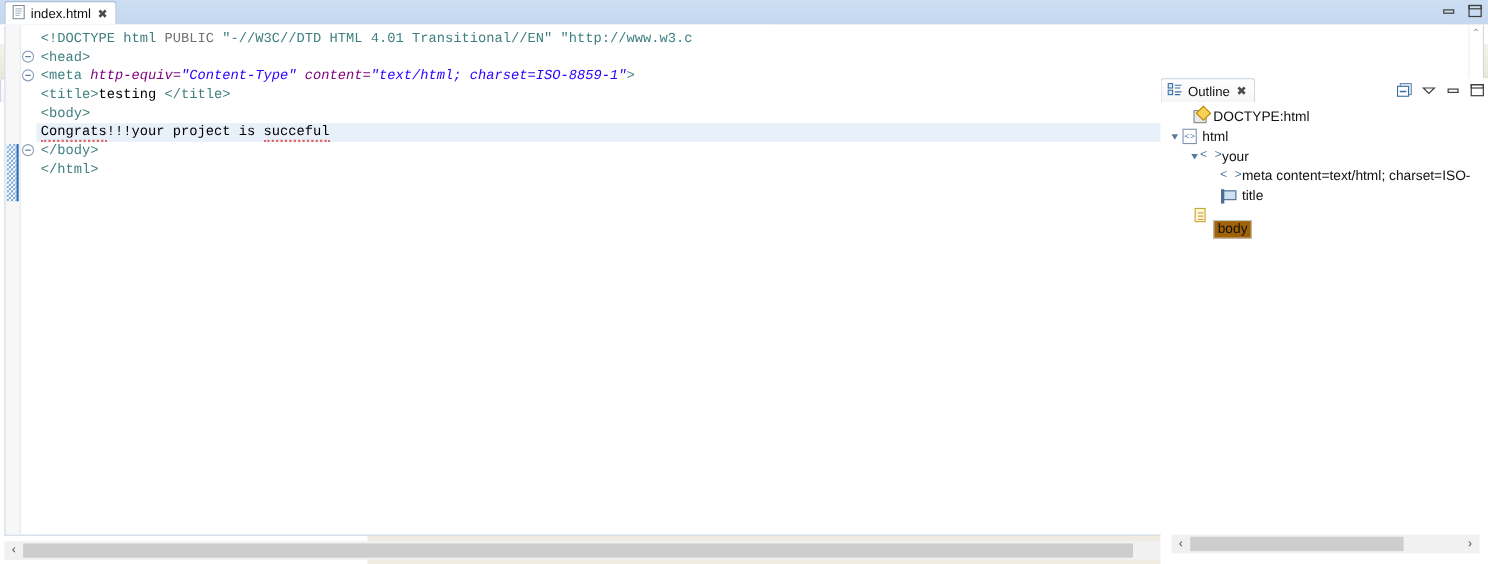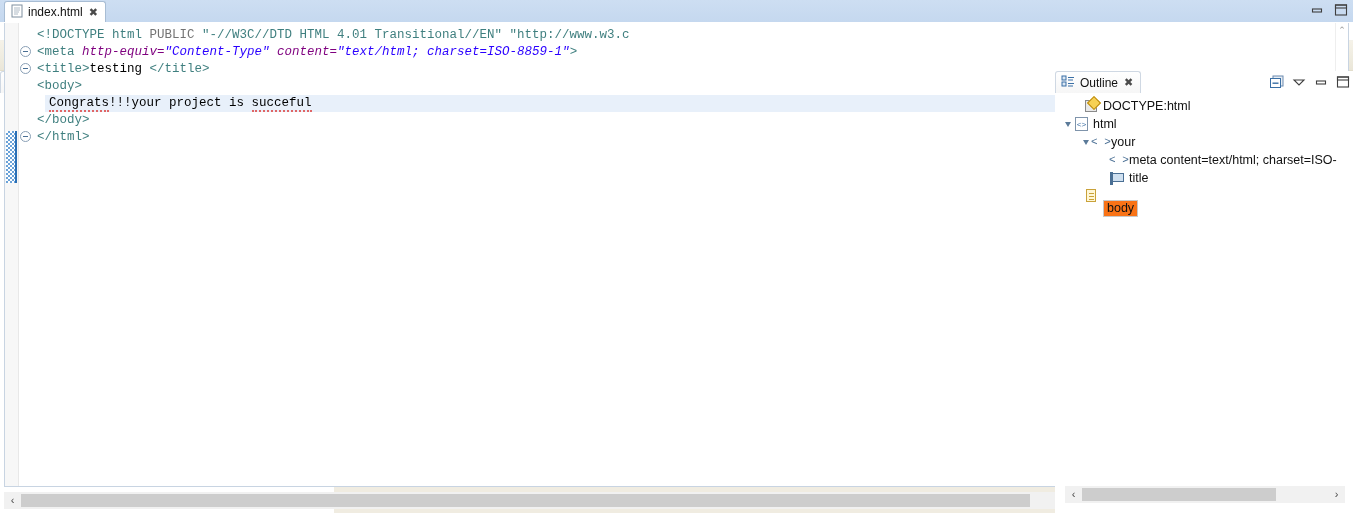--- a/index.html
+++ b/index.html
@@ -108,21 +108,21 @@
     border-bottom: 3.5px solid transparent; border-left: 5px solid #5b7a99;
     display: block;
   }
   .twisty.expanded i {
     width: 0; height: 0; border-left: 3.5px solid transparent;
     border-right: 3.5px solid transparent; border-top: 5px solid #5b7a99;
     display: block;
   }
   .titem-icon { width: 17px; height: 16px; margin-right: 3px; flex: 0 0 auto; position: relative; }
   .titem-label { line-height: 18px; }
-  .titem-label.sel { background: #f97316; border: 1px solid #c8c8c8; padding: 0 3px; line-height: 15px; margin-top: 24px; }
+  .titem-label.sel { background: #a16207; border: 1px solid #c8c8c8; padding: 0 3px; line-height: 15px; margin-top: 24px; }
 
   
   #project-explorer { left: 0; top: 71px; width: 334px; height: 442px; background: #ffffff; }
 
   
   #editor-area {
     left: 340px; top: 74px; width: 706px; height: 435px;
     background: linear-gradient(to bottom, #f1f6fb 0%, #e7eef8 100%);
     border: 1px solid #b6c7da; border-radius: 3px;
   }
@@ -141,21 +141,21 @@
     display: flex; overflow: hidden;
   }
   #gutter-marker { width: 14px; background: #f7f7f7; border-right: 1px solid #e8e8e8; position: relative; }
   #gutter-fold { width: 14px; background: #ffffff; position: relative; }
   #code {
     flex: 1; position: relative; overflow: hidden;
     font-family: "Liberation Mono", "DejaVu Sans Mono", monospace;
     font-size: 12.5px; line-height: 17px; padding-top: 4px;
   }
   .cline { height: 17px; white-space: pre; padding-left: 4px; }
-  .cline.current { background: #e8f0fa; margin-left: 12px; }
+  .cline.current { background: #e8f0fa; }
   .tg { color: #3f7f7f; }       
   .at { color: #7f007f; font-style: italic; }  
   .av { color: #2a00ff; font-style: italic; }  
   .dt { color: #3f7f7f; }
   .pb { color: #737373; }
   .txt { color: #000000; }
   .spell { border-bottom: 2px dotted #e06666; }
   #editor-vscroll {
     position: absolute; right: 0; top: 0; width: 13px; bottom: 0;
     background: #ffffff; border-left: 1px solid #eeeeee;
@@ -778,20 +778,21 @@
       <span class="fold-minus" style="top:23px; left:1px;"></span>
       <span class="fold-minus" style="top:40px; left:1px;"></span>
       <span class="fold-minus" style="top:108px; left:1px;"></span>
     </div>
 
     <div id="code">
 
       <div class="cline"><span class="dt">&lt;!DOCTYPE html </span><span class="pb">PUBLIC</span><span class="dt"> "-//W3C//DTD HTML 4.01 Transitional//EN" "http://www.w3.c</span></div>
 
 
+      <div class="cline"><span class="tg">&lt;head&gt;</span></div>
 
       <div class="cline"><span class="tg">&lt;meta </span><span class="at">http-equiv=</span><span class="av">"Content-Type"</span><span class="at"> content=</span><span class="av">"text/html; charset=ISO-8859-1"</span><span class="tg">&gt;</span></div>
 
       <div class="cline"><span class="tg">&lt;title&gt;</span><span class="txt">testing </span><span class="tg">&lt;/title&gt;</span></div>
 
 
       <div class="cline"><span class="tg">&lt;body&gt;</span></div>
 
       <div class="cline current"><span class="txt spell">Congrats</span><span class="txt">!!!your project is </span><span class="txt spell">succeful</span></div>
 

